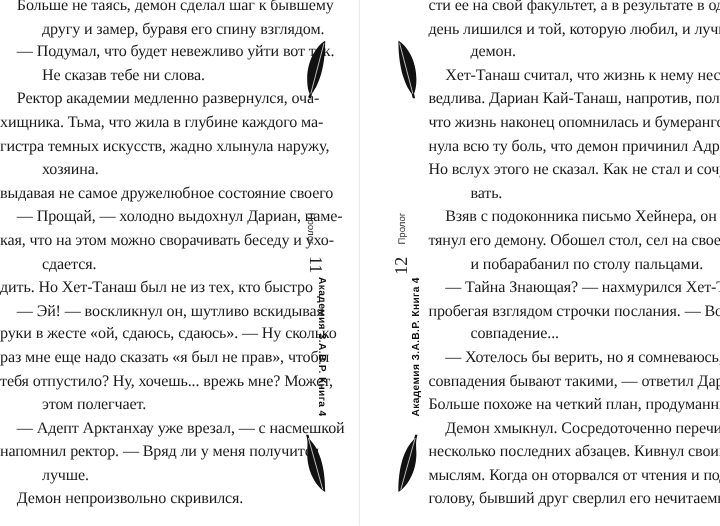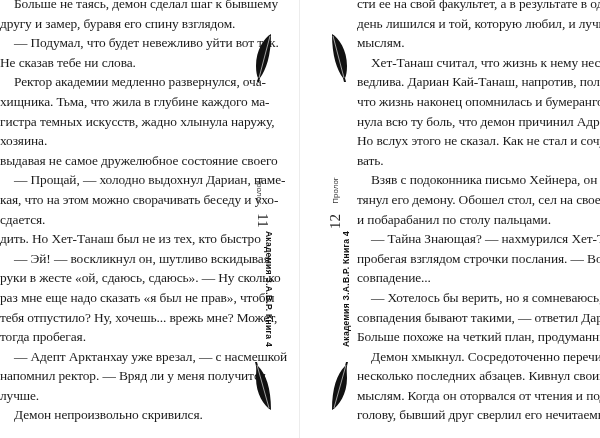--- a/index.html
+++ b/index.html
@@ -13,21 +13,21 @@
   .page.right { left:300px; width:300px; }
   .gutter-line { position:absolute; top:0; left:299px; width:1px; height:438px; background:#ececec; }
   .text {
     position:absolute; top:-6px;
     font-size:13.4px; line-height:19.6px;
     text-align:justify; text-align-last:justify;
   }
   .page.left .text { left:0; width:245px; }
   .page.right .text { left:57px; width:243px; }
   .line { display:block; white-space:nowrap; text-align:justify; text-align-last:justify; height:19.6px; letter-spacing:-0.1px; }
-  .line.last { text-align-last:left; }
+  .line.last { text-align-last:left;padding-left:35px; }
   .line.indent { padding-left:14px; }
   .runner {
     position:absolute; transform-origin:center center;
     white-space:nowrap; font-family:"Liberation Sans","DejaVu Sans",sans-serif;
   }
   .runner.section { font-size:8px; color:#333; }
   .runner.book { font-size:8.5px; font-weight:bold; color:#111; letter-spacing:0.3px; }
   .runner.num { font-family:"Liberation Serif","DejaVu Serif",serif; font-size:15px; color:#222; }
   
   .left-side .runner { transform:rotate(90deg); }
@@ -49,21 +49,21 @@
       <span class="line last">хозяина.</span>
       <span class="line ">выдавая не самое дружелюбное состояние своего</span>
       <span class="line indent">— Прощай, — холодно выдохнул Дариан, наме-</span>
       <span class="line ">кая, что на этом можно сворачивать беседу и ухо-</span>
       <span class="line last">сдается.</span>
       <span class="line ">дить. Но Хет-Танаш был не из тех, кто быстро</span>
       <span class="line indent">— Эй! — воскликнул он, шутливо вскидывая</span>
       <span class="line ">руки в жесте «ой, сдаюсь, сдаюсь». — Ну сколько</span>
       <span class="line ">раз мне еще надо сказать «я был не прав», чтобы</span>
       <span class="line ">тебя отпустило? Ну, хочешь... врежь мне? Может,</span>
-      <span class="line last">тогда пробегая.</span>
+      <span class="line last">этом полегчает.</span>
       <span class="line indent">— Адепт Арктанхау уже врезал, — с насмешкой</span>
       <span class="line ">напомнил ректор. — Вряд ли у меня получится</span>
       <span class="line last">лучше.</span>
       <span class="line indent last">Демон непроизвольно скривился.</span>
     </div>
   <div class="left-side">
     <svg class="feather" style="left:252px; top:32px;" viewBox="0 0 22 50">
       <path d="M19 2 C 12 6, 4 18, 4 34 C 4 40, 5 44, 6 46 L 5 50 L 7 50 L 8 46 C 14 38, 19 24, 19 2 Z" fill="#111"></path>
       <path d="M18 4 L 7 46" stroke="#fff" stroke-width="0.6"></path>
     </svg>
@@ -76,21 +76,21 @@
     </svg>
   </div>
 </div>
 
 <div class="gutter-line"></div>
 
 <div class="page right">
   <div class="text" id="right-text">
       <span class="line ">сти ее на свой факультет, а в результате в один</span>
       <span class="line ">день лишился и той, которую любил, и лучшего</span>
-      <span class="line last">мыслям.</span>
+      <span class="line last">демон.</span>
       <span class="line indent">Хет-Танаш считал, что жизнь к нему неспра-</span>
       <span class="line ">ведлива. Дариан Кай-Танаш, напротив, полагал,</span>
       <span class="line ">что жизнь наконец опомнилась и бумерангом вер-</span>
       <span class="line ">нула всю ту боль, что демон причинил Адриане.</span>
       <span class="line ">Но вслух этого не сказал. Как не стал и сочувство-</span>
       <span class="line last">вать.</span>
       <span class="line indent">Взяв с подоконника письмо Хейнера, он про-</span>
       <span class="line ">тянул его демону. Обошел стол, сел на свое место</span>
       <span class="line last">и побарабанил по столу пальцами.</span>
       <span class="line indent">— Тайна Знающая? — нахмурился Хет-Танаш,</span>

